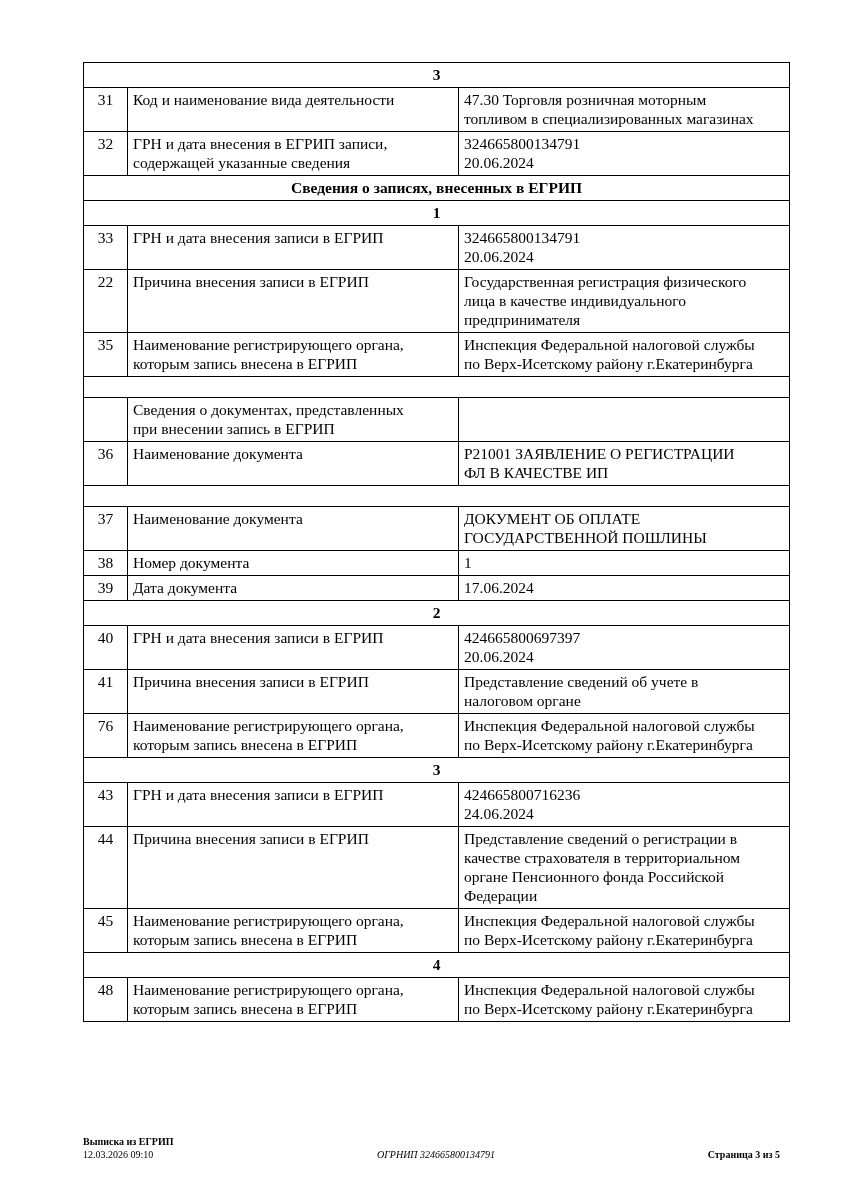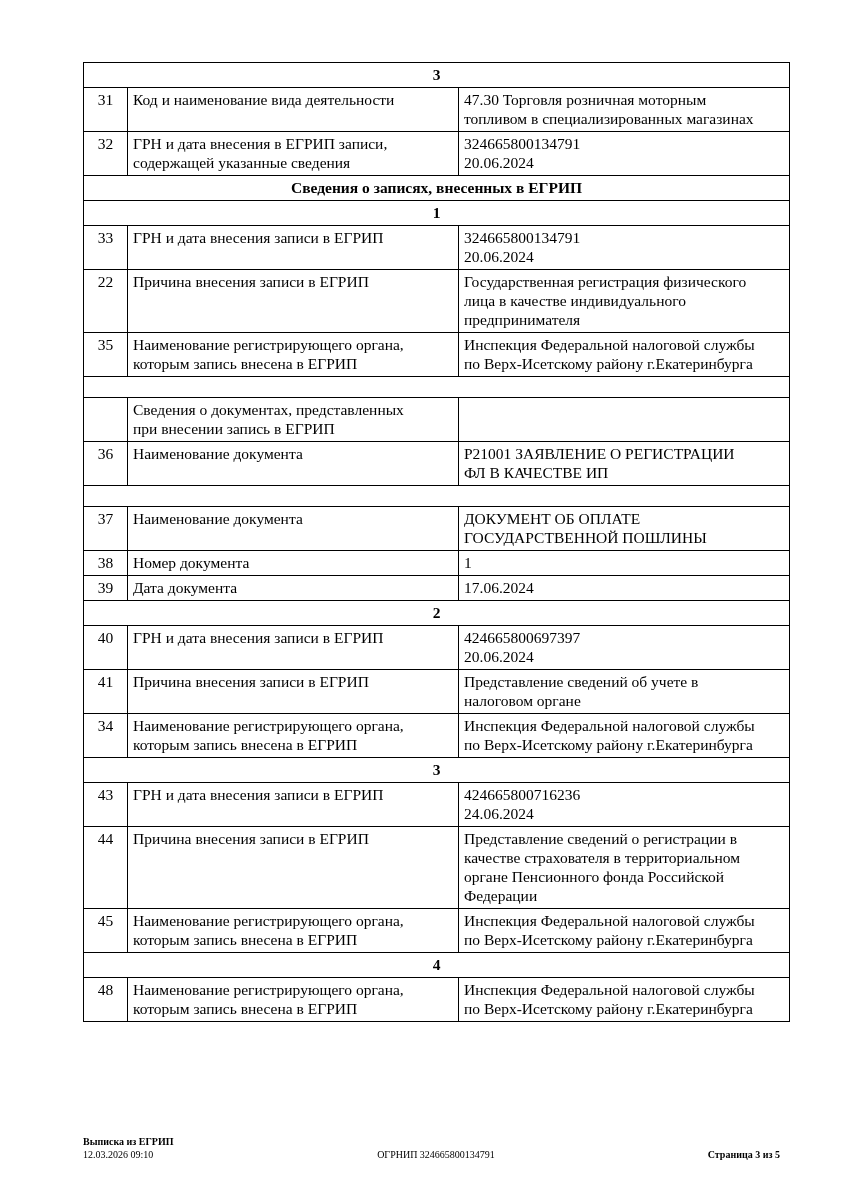--- a/index.html
+++ b/index.html
@@ -47,20 +47,21 @@
     width: 706px;
     height: 30px;
     font-size: 10px;
     line-height: 13px;
   }
   .footer .footer-left { position: absolute; left: 0; bottom: 0; }
   .footer .footer-left .doc-type { font-weight: bold; }
   .footer .footer-center {
     position: absolute; left: 0; right: 0; bottom: 0;
     text-align: center;
+    font-style: italic;
   }
   .footer .footer-right { position: absolute; right: 9px; bottom: 0; font-weight: bold; }
 </style>
 </head>
 <body>
 
 <div class="page">
 
   <table class="doc-table">
     <colgroup>
@@ -154,21 +155,21 @@
           <td class="value-cell">424665800697397
 20.06.2024</td>
         </tr>
         <tr>
           <td class="num-cell">41</td>
           <td class="label-cell">Причина внесения записи в ЕГРИП</td>
           <td class="value-cell">Представление сведений об учете в
 налоговом органе</td>
         </tr>
         <tr>
-          <td class="num-cell">34</td>
+          <td class="num-cell">76</td>
           <td class="label-cell">Наименование регистрирующего органа,
 которым запись внесена в ЕГРИП</td>
           <td class="value-cell">Инспекция Федеральной налоговой службы
 по Верх-Исетскому району г.Екатеринбурга</td>
         </tr>
         <tr>
           <td class="section-cell" colspan="3">3</td>
         </tr>
         <tr>
           <td class="num-cell">43</td>

